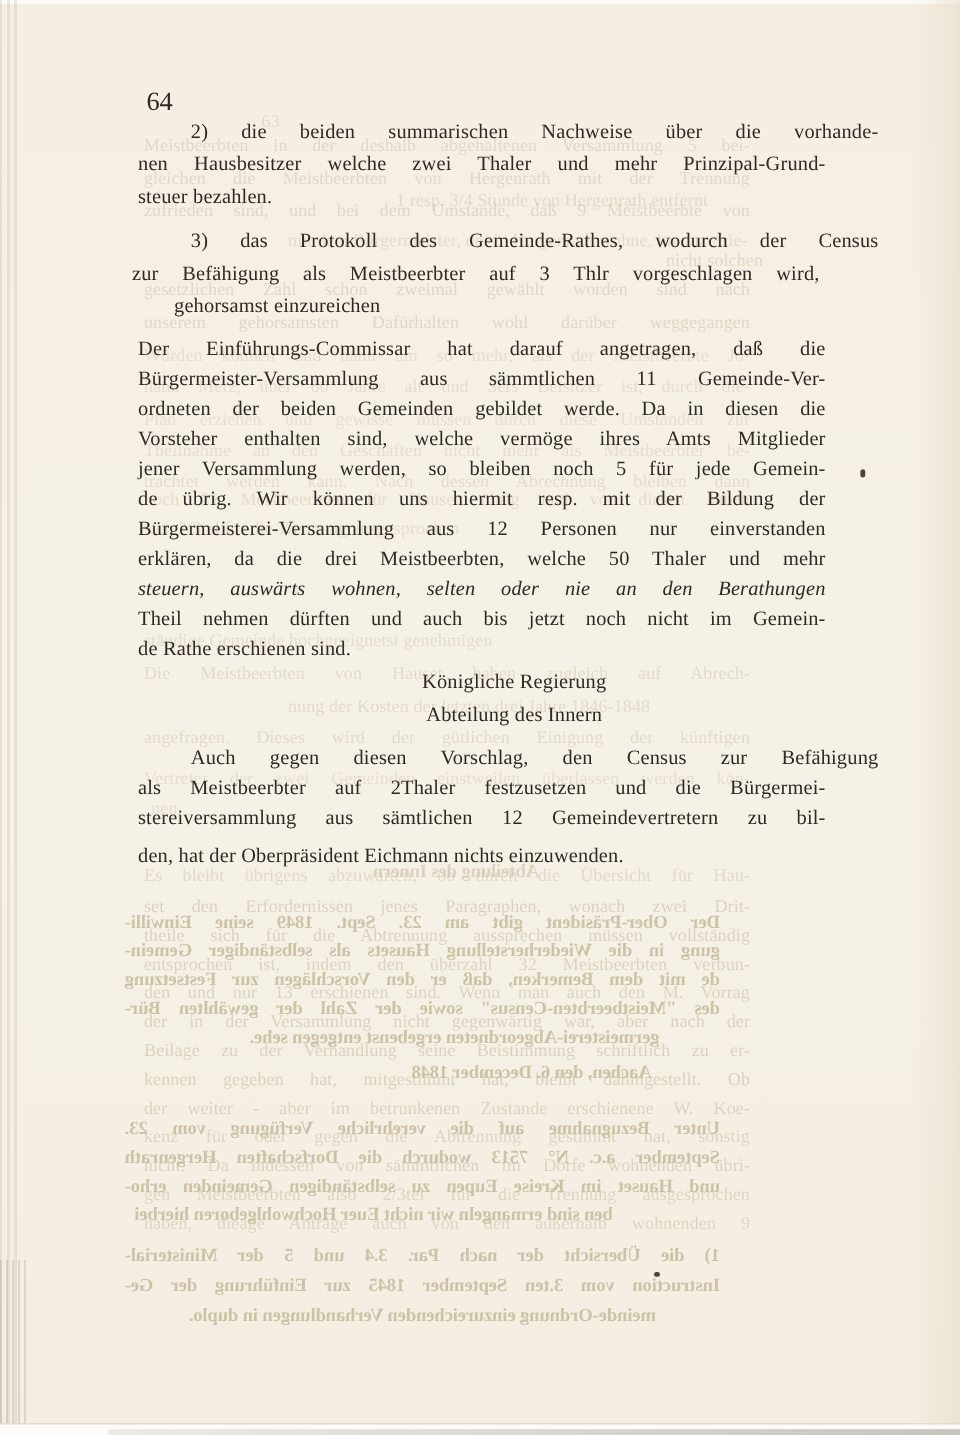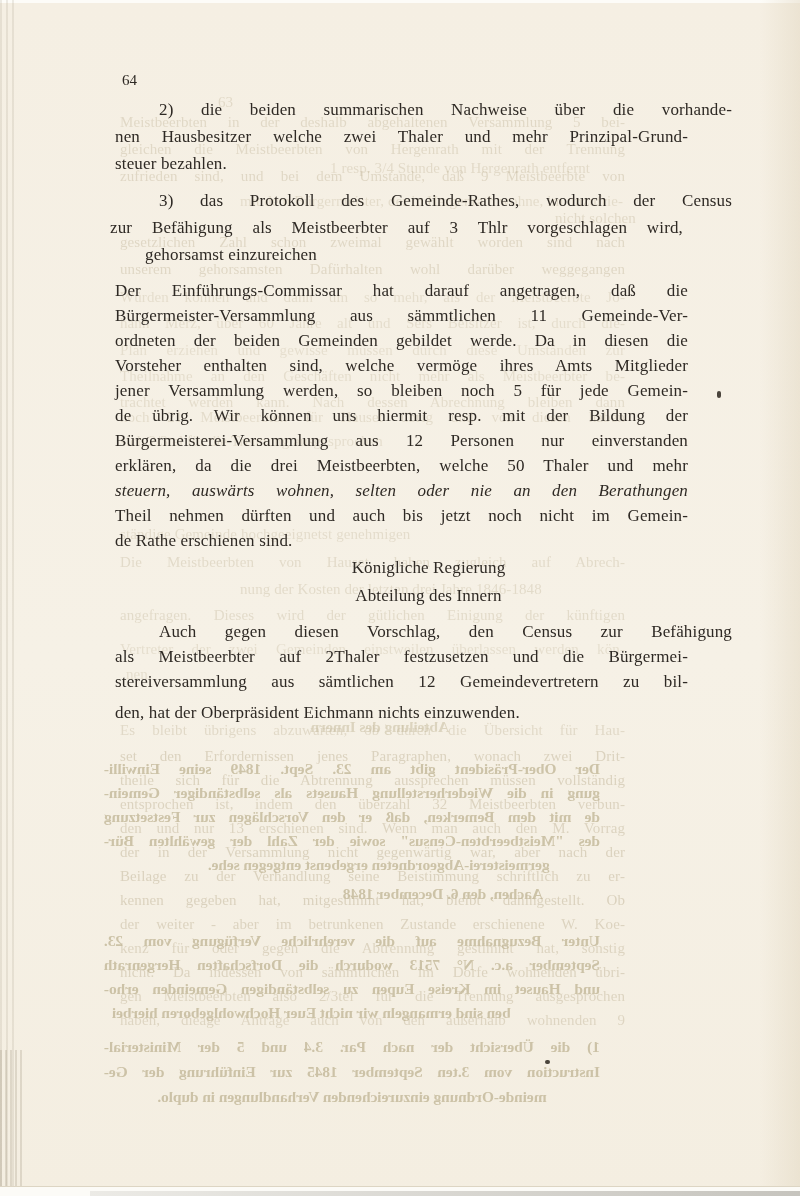--- a/index.html
+++ b/index.html
@@ -15,21 +15,21 @@
   .al-j{text-align:justify;text-align-last:justify;white-space:normal;}
   .al-l{text-align:left;}
   .al-r{text-align:right;}
   .al-c{text-align:center;}
   #main-layer .line{color:#2e2924;font-size:17px;letter-spacing:.15px;}
   #faint-layer .line{color:#b7a98a;font-size:15px;filter:blur(.55px);letter-spacing:.1px;}
   #bleed-bold-layer .line{
     color:#c3b899;font-size:15.5px;font-weight:700;filter:blur(.45px);
     transform:scaleX(-1);opacity:.8;letter-spacing:-.1px;
   }
-  .pagenum{position:absolute;color:#2e2924;font-size:15px;}
+  .pagenum{position:absolute;color:#2e2924;font-size:22px;}
   .edge-top{position:absolute;left:0;top:0;width:100%;height:3px;background:#fdfcf8;}
   .edge-left{position:absolute;left:0;top:0;width:18px;height:100%;
     background:repeating-linear-gradient(90deg,rgba(150,140,118,.16) 0 2px,rgba(150,140,118,0) 2px 6px);}
   .edge-left-low{position:absolute;left:0;top:1050px;width:22px;height:146px;
     background:repeating-linear-gradient(90deg,rgba(140,128,105,.22) 0 2px,rgba(140,128,105,0) 2px 5px);}
   .edge-right{position:absolute;right:0;top:0;width:40px;height:100%;
     background:linear-gradient(90deg,rgba(224,213,190,0),rgba(224,213,190,.45));}
   .edge-bottom{position:absolute;left:0;top:1186px;width:100%;height:10px;
     background:#fcfbf7;border-top:1px solid #ddd5c3;}
   .bottom-shadow{position:absolute;left:90px;top:1191px;width:710px;height:5px;

